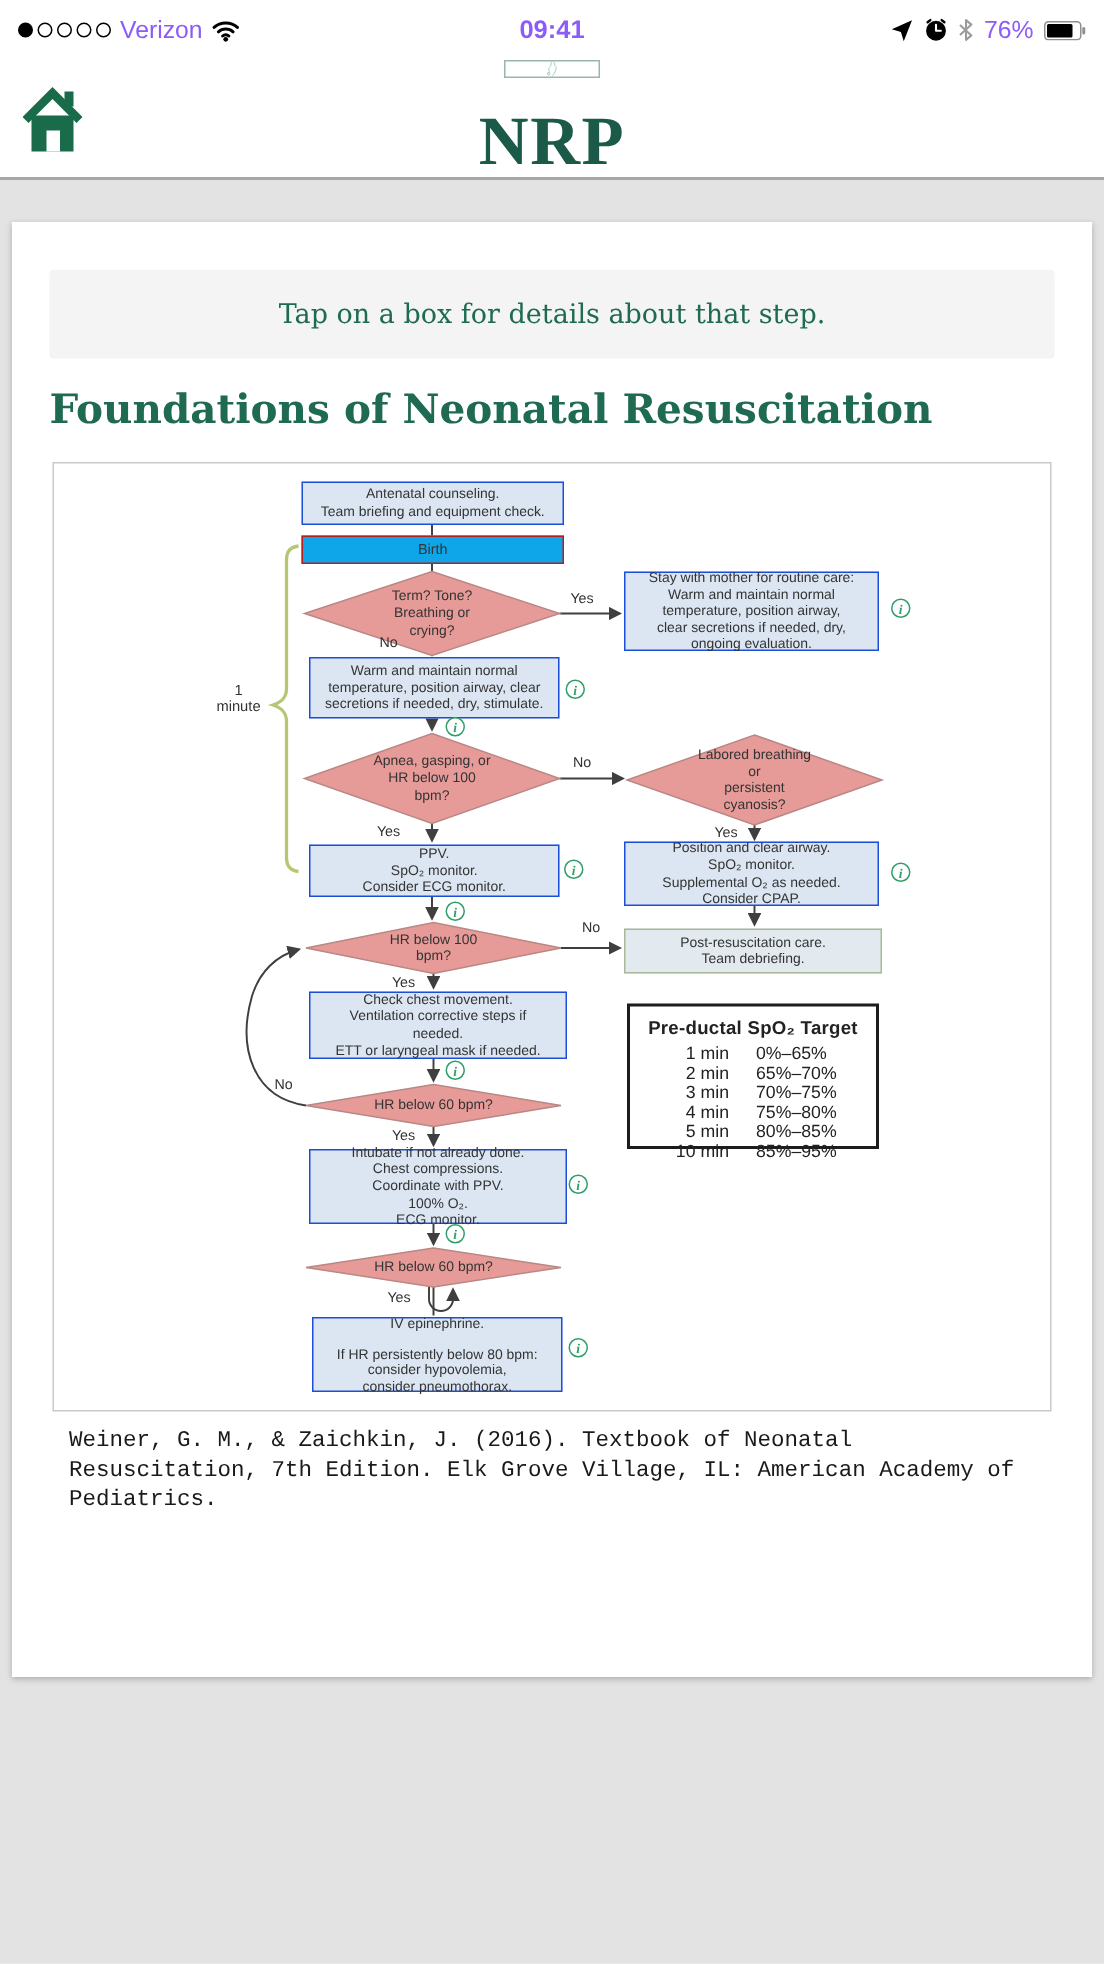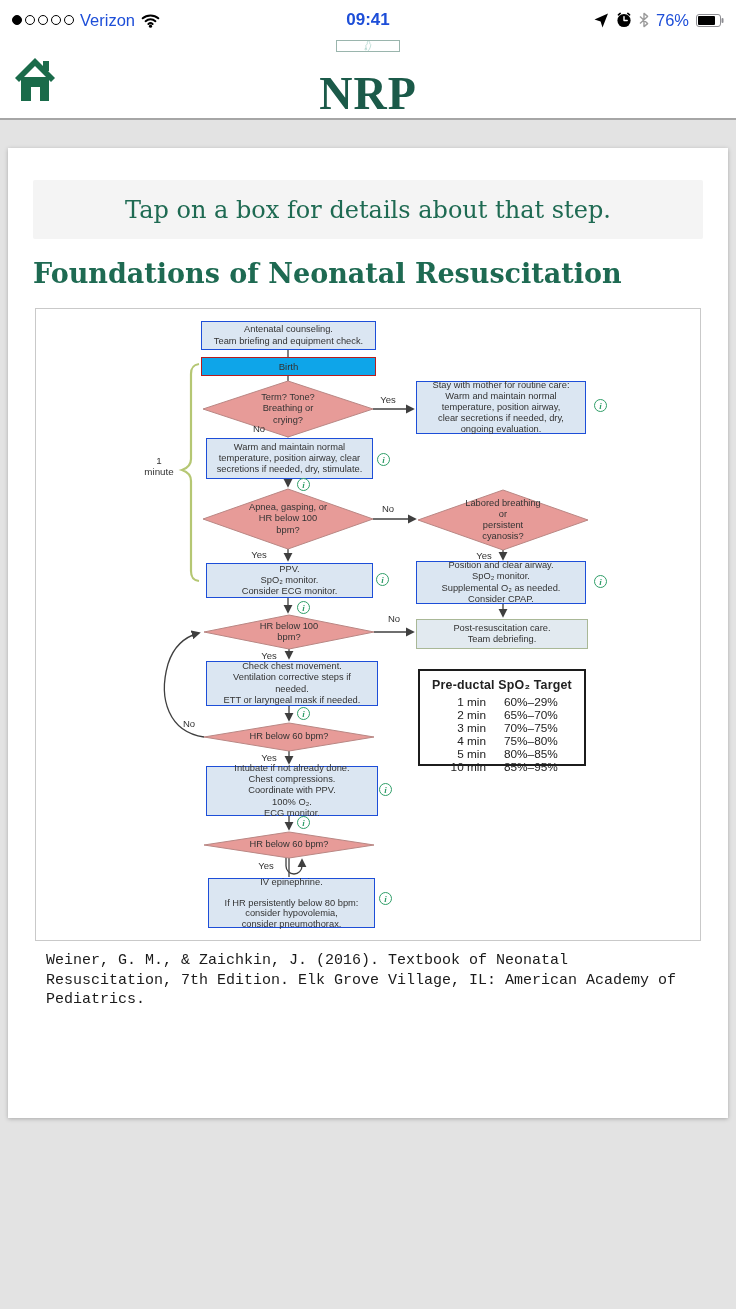--- a/index.html
+++ b/index.html
@@ -1,21 +1,21 @@
 <!DOCTYPE html>
 <html><head>
 <meta charset="utf-8">
 <style>
   * { margin:0; padding:0; box-sizing:border-box; }
   html,body { width:736px; height:1309px; overflow:hidden; background:#e3e3e3;
               font-family:"Liberation Sans",sans-serif; }
 
   
   .statusbar { height:40px; background:#fff; display:flex; align-items:center;
-               padding:0 12px; position:relative; font-size:16px; color:#1d4ed8; }
+               padding:0 12px; position:relative; font-size:16px; color:#8b5cf6; }
   .sb-left { display:flex; align-items:center; gap:6px; }
   .dots { display:flex; gap:3px; align-items:center; }
   .dot { width:10px; height:10px; border-radius:50%; border:1px solid #000; }
   .dot.f { background:#000; }
   .sb-carrier { font-size:16.5px; }
   .sb-time { position:absolute; left:0; right:0; text-align:center;
              font-size:17px; font-weight:700; }
   .sb-right { margin-left:auto; display:flex; align-items:center; gap:7px; }
   .sb-batt-pct { font-size:16.5px; }
 
@@ -29,21 +29,21 @@
   .logo-box { width:64px; height:71px; border:1px solid #9ab5ad; background:#fff; }
   .logo-text { font-family:"Liberation Serif",serif; font-weight:700; font-size:46px;
                color:#1b5a49; letter-spacing:1px; }
 
   
   .app-body { background:#e3e3e3; padding-top:28px; height:1187px; }
   .card { margin:0 8px; width:720px; height:970px; background:#fff;
           box-shadow:0 1px 4px rgba(0,0,0,.25); }
   .banner { margin:0 25px; height:59px; background:#f4f4f4; border-radius:2px;
             display:flex; align-items:center; justify-content:center;
-            font-family:"DejaVu Serif",serif; font-size:24px; color:#1e6a52;
+            font-family:"DejaVu Serif",serif; font-size:18px; color:#1e6a52;
             position:relative; top:32px; }
   .page-title { margin:52px 25px 0; font-family:"DejaVu Serif",serif;
                 font-weight:700; font-size:27px; color:#1e6a52; line-height:30px; }
 
   
   .fc { position:relative; width:666px; height:633px; border:1px solid #c9c9c9;
         background:#fff; margin:19px 0 0 27px;
         font-family:"Liberation Sans",sans-serif; }
   .fc svg.wires { position:absolute; left:0; top:0; }
   .node { position:absolute; display:flex; align-items:center; justify-content:center;
@@ -265,21 +265,21 @@
       <div class="info-i" style="left:261px;top:398px">i</div>
       <div class="info-i" style="left:343px;top:474px">i</div>
       <div class="info-i" style="left:261px;top:507px">i</div>
       <div class="info-i" style="left:343px;top:583px">i</div>
 
       <div class="spo2">
         <div class="t">Pre-ductal SpO₂ Target</div>
         <div class="rows">
           <div class="r">
               <span class="c1">1 min</span>
-              <span class="c2">60%–29%</span>
+              <span class="c2">0%–65%</span>
             </div>
           <div class="r">
               <span class="c1">2 min</span>
               <span class="c2">65%–70%</span>
             </div>
           <div class="r">
               <span class="c1">3 min</span>
               <span class="c2">70%–75%</span>
             </div>
           <div class="r">

